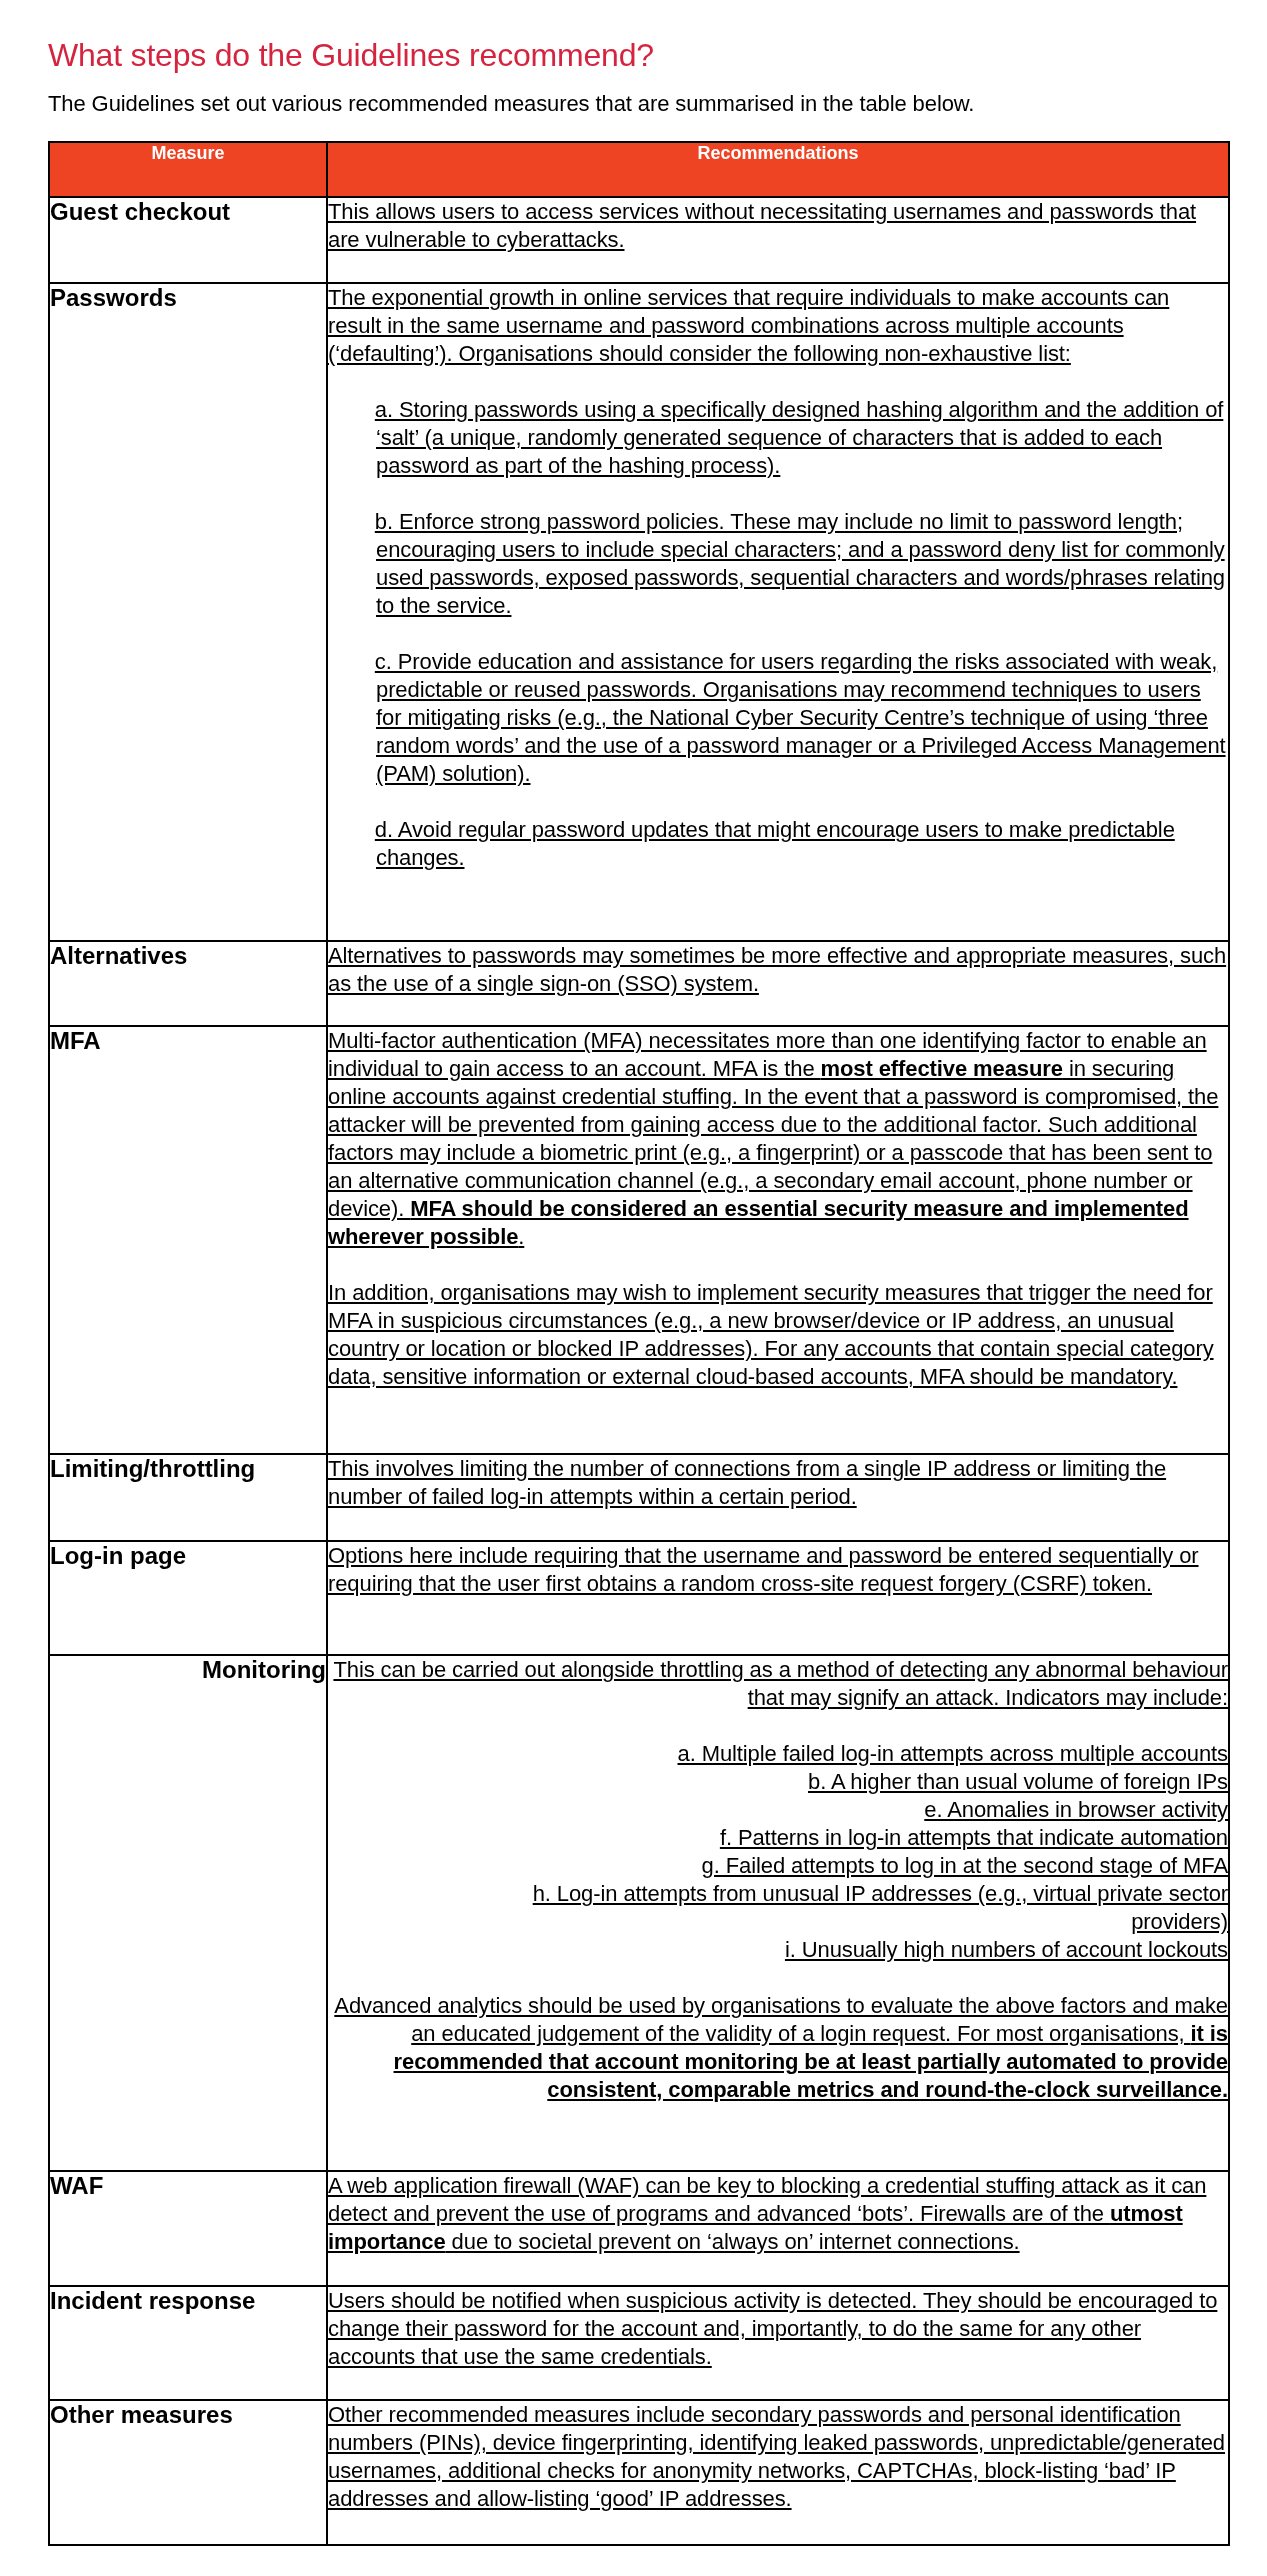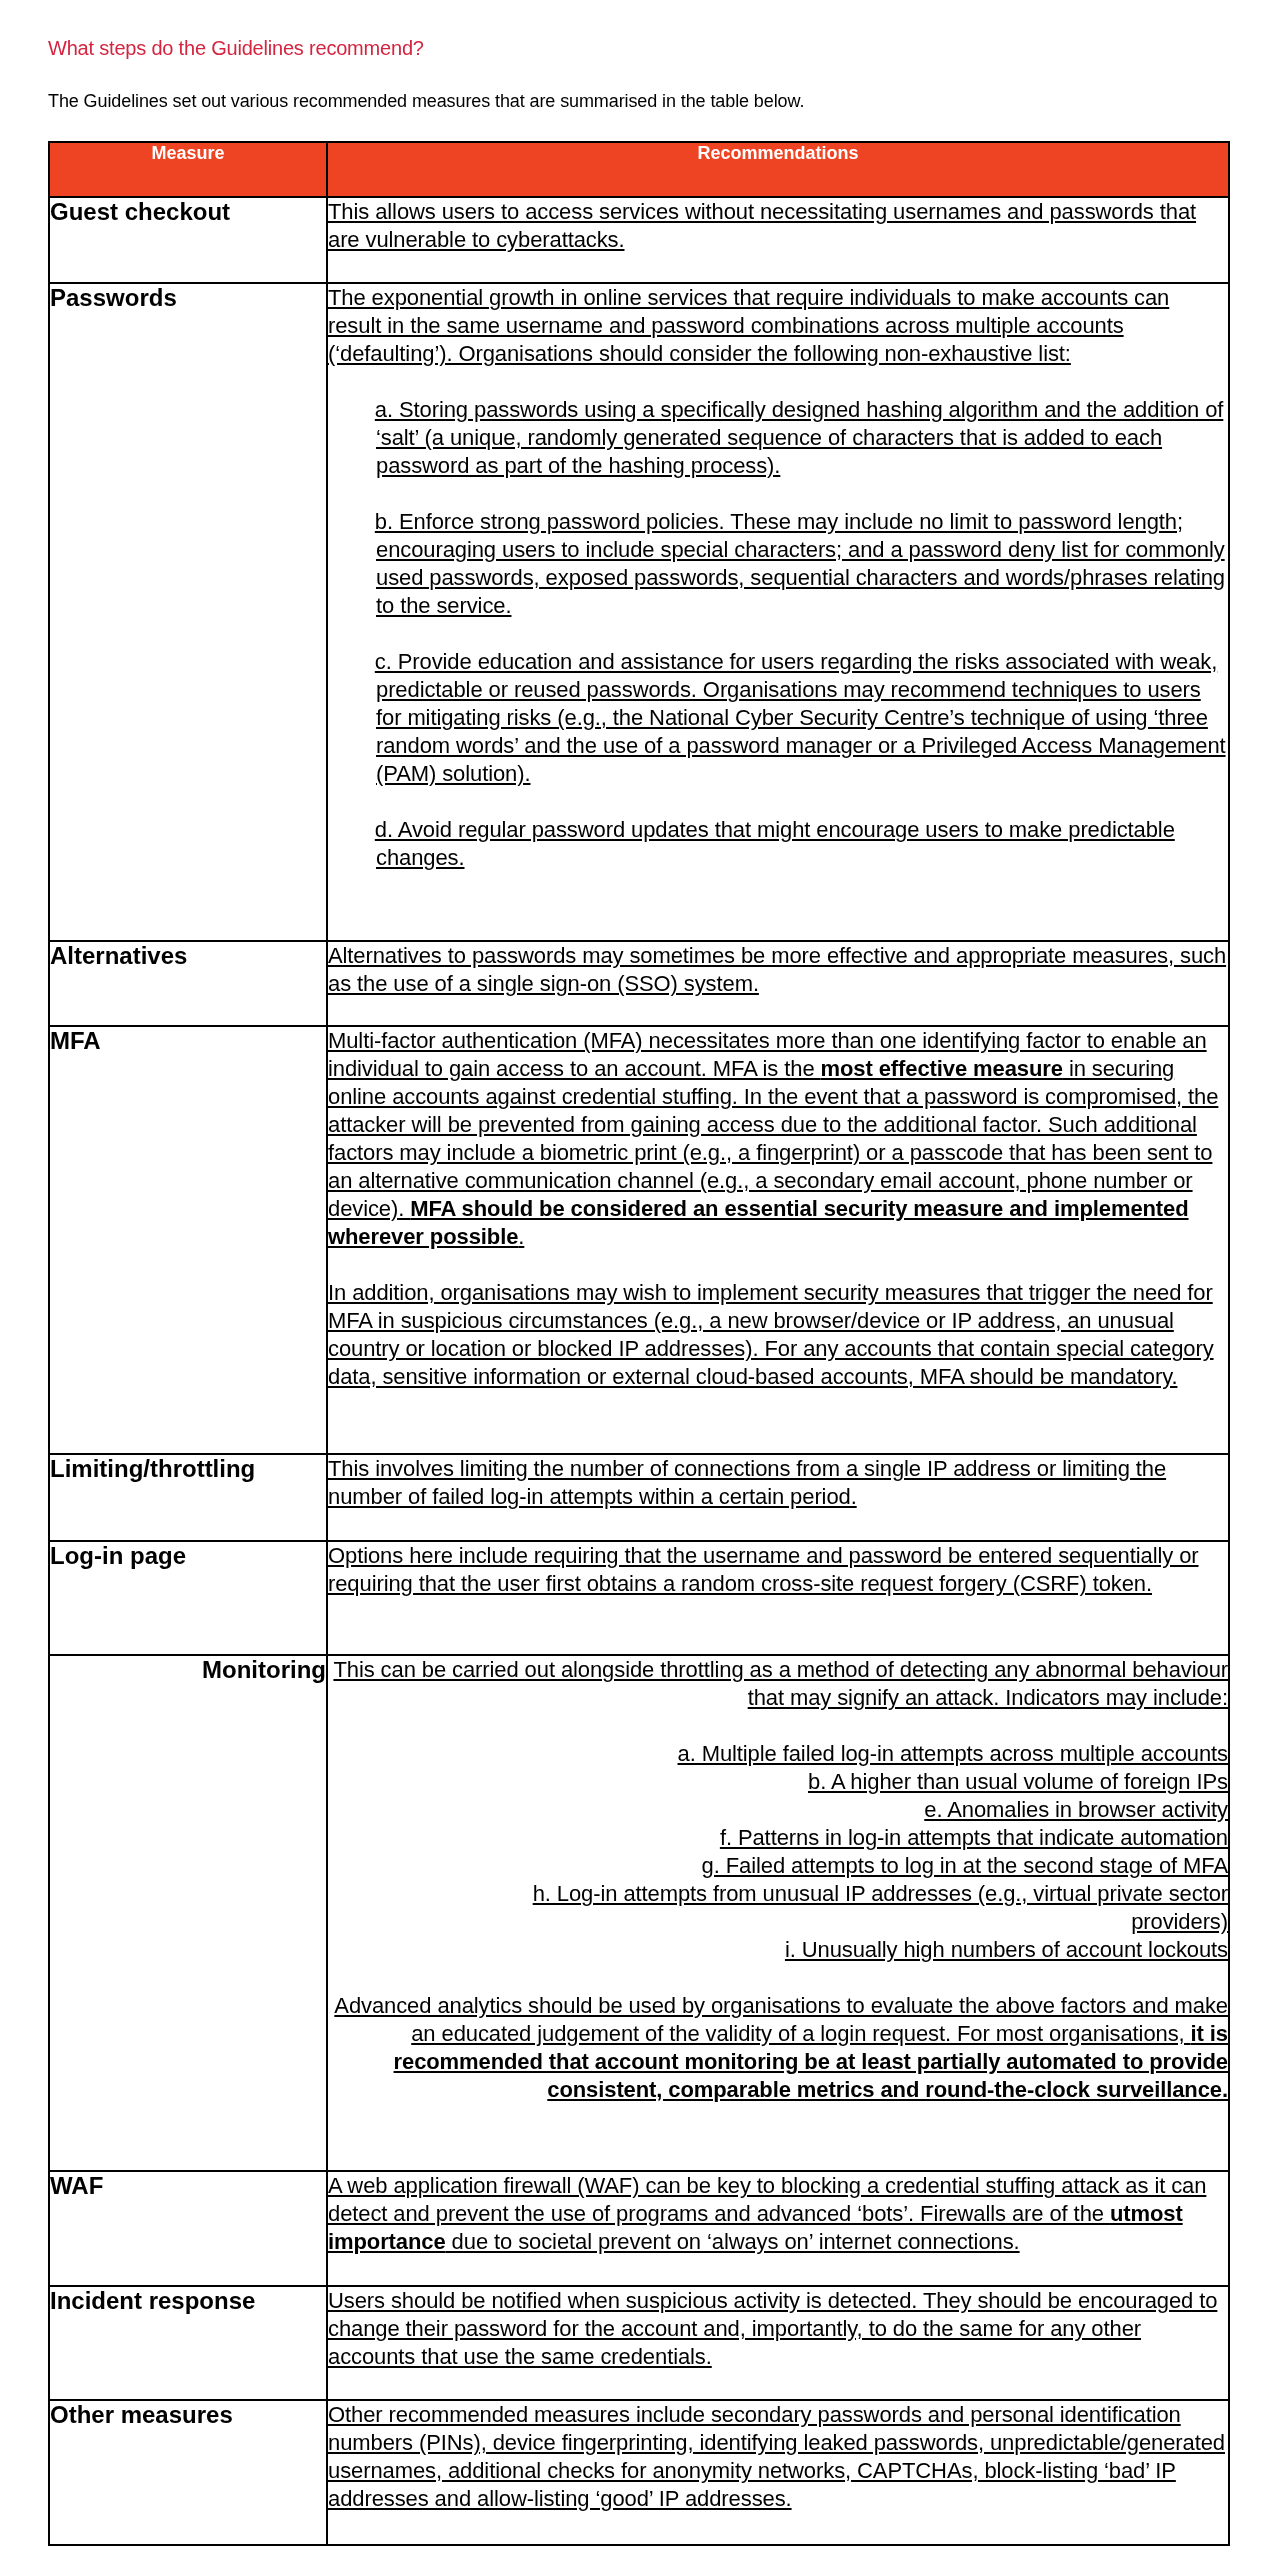--- a/index.html
+++ b/index.html
@@ -2,26 +2,26 @@
 <html style="font-size:9.6px"><head>
 <meta charset="utf-8">
 <style>
   html, body { margin: 0; padding: 0; background: #ffffff; }
   body {
     width: 1268px; height: 2576px; position: relative; overflow: hidden;
     font-family: "Liberation Sans", sans-serif; color: #000;
   }
   .title {
     position: absolute; left: 48px; top: 37px;
-    font-size: 20px; color: #d4243f; font-weight: normal; margin: 0;
+    font-size: 32px; color: #d4243f; font-weight: normal; margin: 0;
     letter-spacing: -0.2px;
   }
   .intro {
     position: absolute; left: 48px; top: 91px;
-    font-size: 18px; margin: 0; letter-spacing: -0.1px;
+    font-size: 22px; margin: 0; letter-spacing: -0.1px;
   }
   table.measures {
     position: absolute; left: 48px; top: 141px;
     width: 1180px; border-collapse: collapse; table-layout: fixed;
   }
   table.measures th, table.measures td {
     border: 2.4px solid #000; vertical-align: top; padding: 0;
   }
   col.c1 { width: 278px; }
   col.c2 { width: 902px; }

